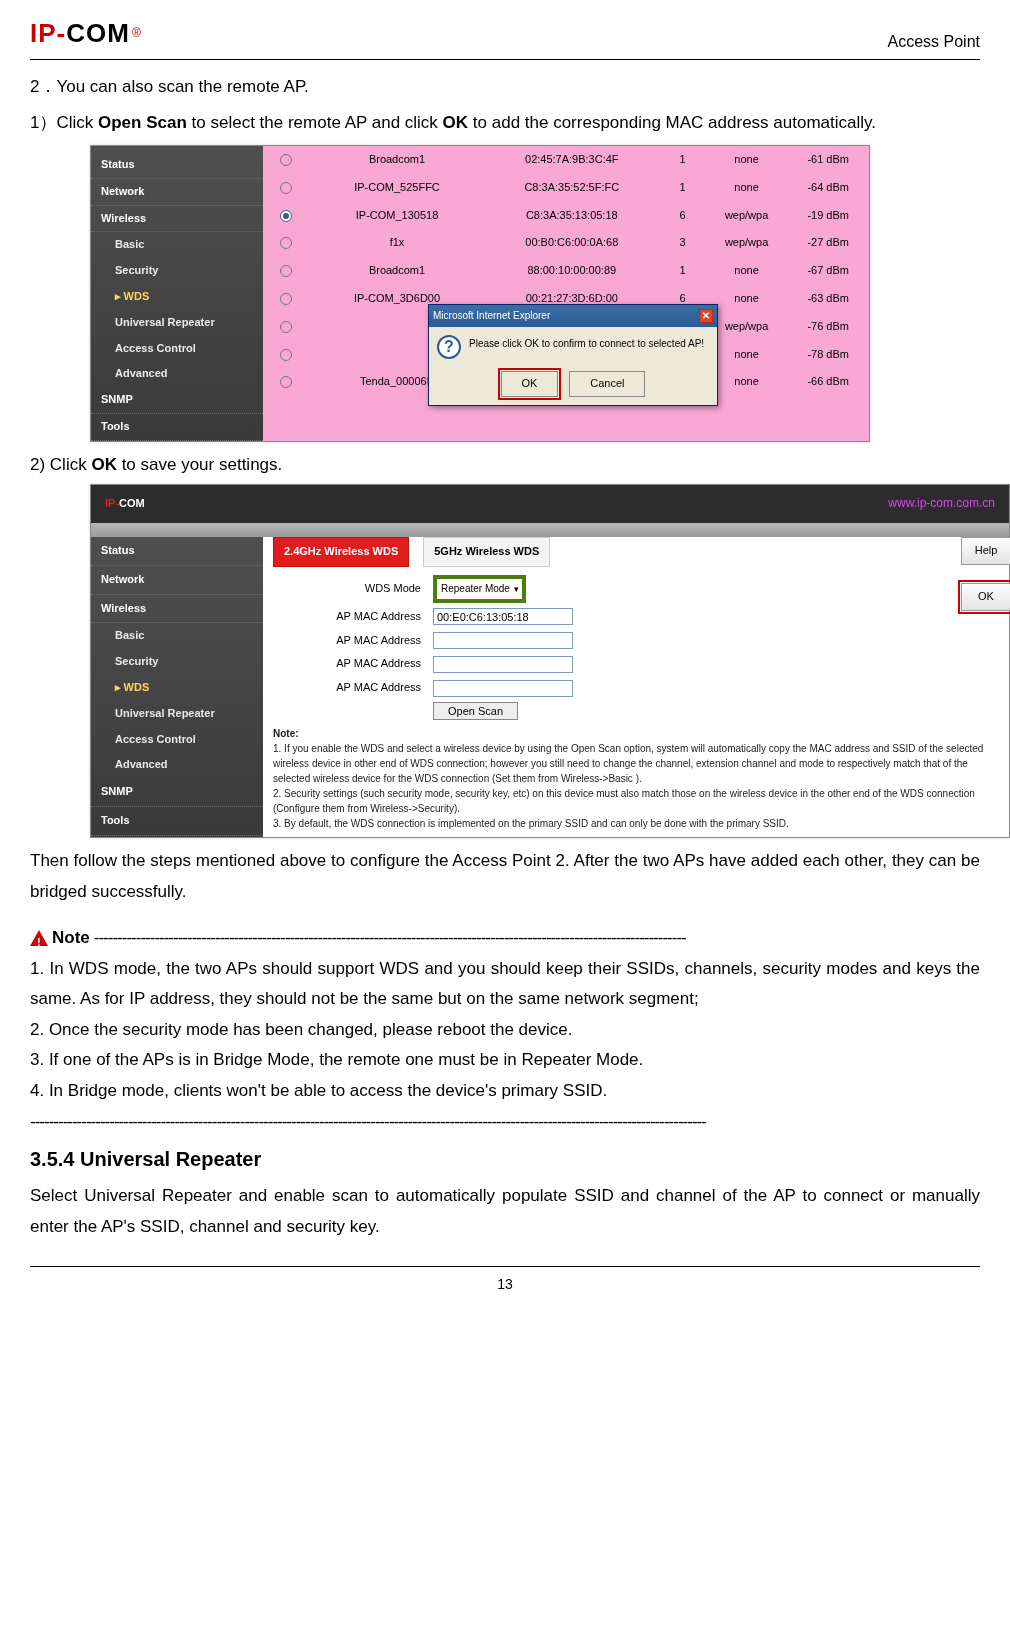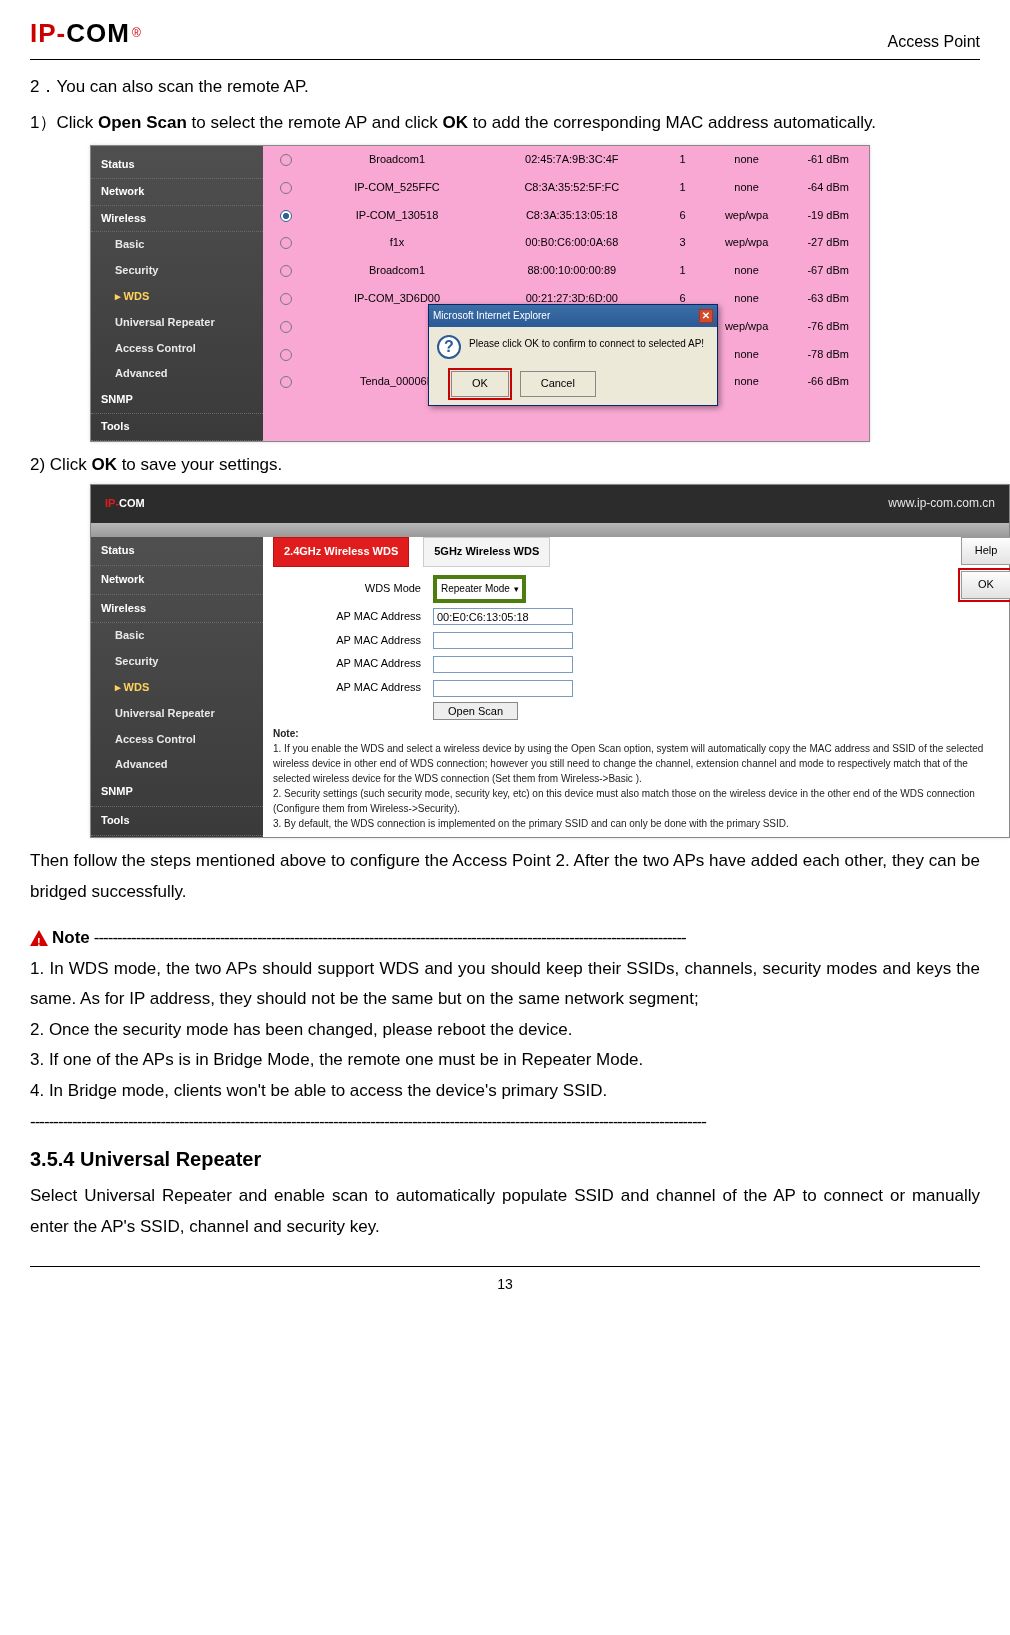--- a/index.html
+++ b/index.html
@@ -37,47 +37,47 @@
   .scan-table td:nth-child(4){ width:40px;}
   .scan-table td:nth-child(5){ width:70px;}
   .scan-table td:nth-child(6){ width:70px;}
   .radio{ width:12px;height:12px;border:1px solid #777;border-radius:50%; display:inline-block; vertical-align:middle;}
   .radio.sel{ background:radial-gradient(#35618f 40%,#fff 45%); border-color:#35618f;}
   .iedialog { position:absolute; left:165px; top:158px; width:290px; border:1px solid #0a246a; background:#ece9d8; box-shadow:2px 2px 6px rgba(0,0,0,.4); font-size:10px; }
   .iedialog .titlebar{ background:linear-gradient(#3b6ea5,#2a5a97); color:#fff; padding:2px 4px; display:flex; justify-content:space-between; align-items:center; }
   .iedialog .titlebar .x{ background:#d44a2a;color:#fff;width:14px;height:14px;display:flex;align-items:center;justify-content:center;font-weight:700;font-size:10px;border:1px solid #b03018;}
   .iedialog .body{ padding:8px; display:flex; gap:8px; align-items:flex-start;}
   .qicon{ width:24px;height:24px;border-radius:50%;background:#fff;border:2px solid #2a5a97;color:#2a5a97;font-weight:700;font-size:16px;display:flex;align-items:center;justify-content:center;}
-  .iedialog .btns{ text-align:left; padding:4px 18px 8px;}
+  .iedialog .btns{ text-align:center; padding:4px 18px 8px;}
   .winbtn{ display:inline-block; padding:2px 20px; background:#ece9d8; border:1px solid #888; font-size:11px; margin:0 4px;}
   .winbtn.ok{ outline:2px solid #c00; outline-offset:1px;}
   
   .ss2 { width:920px; }
   .ss2-top{ background:#2c2c2c; padding:8px 14px; display:flex; justify-content:space-between; align-items:center;}
   .ss2-top .brand{ color:#fff; font-weight:900;}
   .ss2-top .brand .ip{color:#e41c1c;}
-  .ss2-top .url{ color:#e5e5e5; font-size:12px;}
+  .ss2-top .url{ color:#d946ef; font-size:12px;}
   .ss2-bar{ height:14px; background:linear-gradient(#b7b7b7,#9a9a9a); position:relative;}
   .ss2-body{ display:flex;}
   .ss2-side{ width:172px; background:linear-gradient(#4f4f4f,#3a3a3a); color:#fff; font-size:11px;}
   .ss2-side .m{ padding:4px 10px; border-bottom:1px dotted #6b6b6b; font-weight:700;}
   .ss2-side .sub{ padding:3px 10px 3px 24px; font-weight:700; color:#e9e9e9;}
   .ss2-side .sel{ color:#ffd35b;}
   .ss2-main{ flex:1; background:#fff; padding:0 10px 6px; position:relative;}
   .tabs{ display:flex; gap:14px; margin-bottom:8px;}
   .tab{ padding:4px 10px; font-size:11px; border:1px solid #ccc; background:#f4f4f4; font-weight:700;}
   .tab.active{ background:#e01c1c; color:#fff; border-color:#c01010;}
   .formrow{ display:flex; align-items:center; margin:4px 0; font-size:11px;}
   .formrow label{ width:160px; text-align:right; padding-right:12px;}
   .sel-box{ border:4px solid #4d7c0f; padding:1px 4px; font-size:10px; background:#fff; display:inline-flex; align-items:center; gap:4px;}
   .sel-box::after{content:"▾"; font-size:9px;}
   .txtinput{ border:1px solid #7a9ac0; height:17px; width:140px; padding:0 3px; font-size:11px;}
   .openscan{ border:1px solid #888; background:#eee; padding:2px 14px; font-size:11px;}
   .sidebtns{ position:absolute; right:-2px; top:0; width:50px;}
-  .sidebtn{ border:1px solid #999; background:linear-gradient(#fdfdfd,#e3e3e3); font-size:11px; text-align:center; padding:3px 4px; margin-bottom:6px;}
+  .sidebtn{ border:1px solid #999; background:linear-gradient(#fdfdfd,#e3e3e3); font-size:11px; text-align:center; padding:3px 4px; margin-bottom:18px;}
   .sidebtn.okb{ outline:2px solid #c00; outline-offset:1px;}
   .ss2-note{ font-size:10px; line-height:1.5; color:#222; margin-top:6px;}
   .ss2-note b{font-weight:700;}
   
   .note-prefix{ display:flex; align-items:center; gap:4px; margin-top:16px;}
   .warn-icon{ width:0;height:0;border-left:9px solid transparent;border-right:9px solid transparent;border-bottom:16px solid #d40000; position:relative; display:inline-block;}
   .warn-icon::after{content:"!";position:absolute;left:-2px;top:3px;color:#fff;font-size:11px;font-weight:700;}
   h3.sec{ font-size:20px; font-weight:700; margin:4px 0 4px;}
   .pagenum{ text-align:center; font-size:14px; margin-top:30px; position:relative;}
   .pagenum::before{content:"";position:absolute;left:0;right:0;top:-6px;border-top:1px solid #000;}

